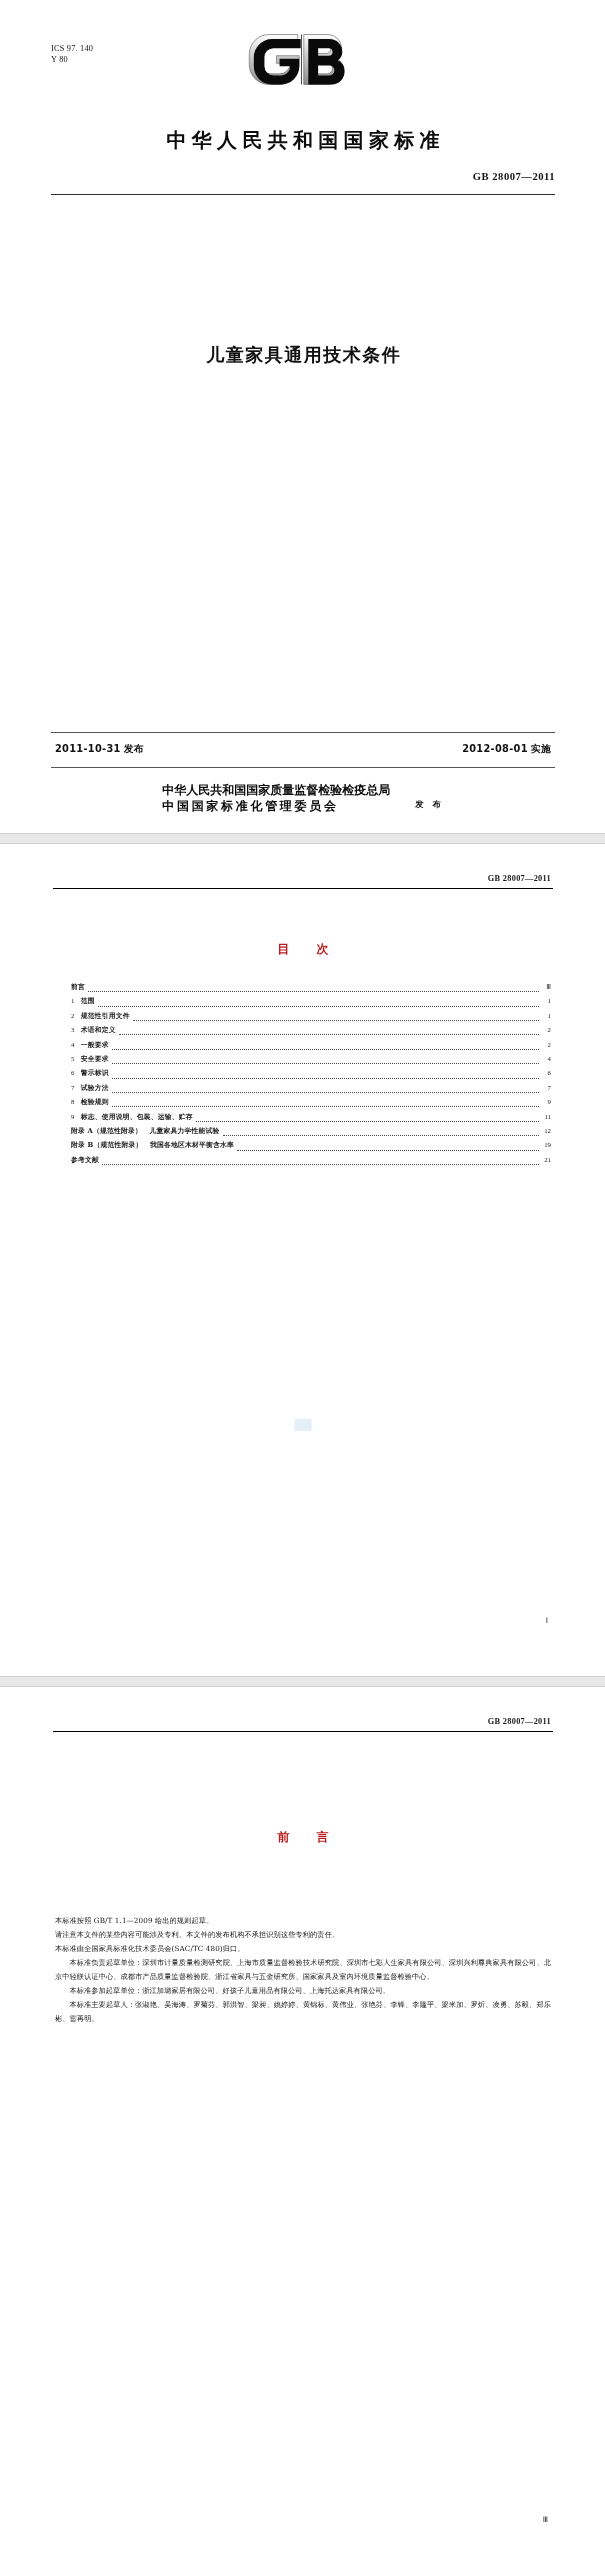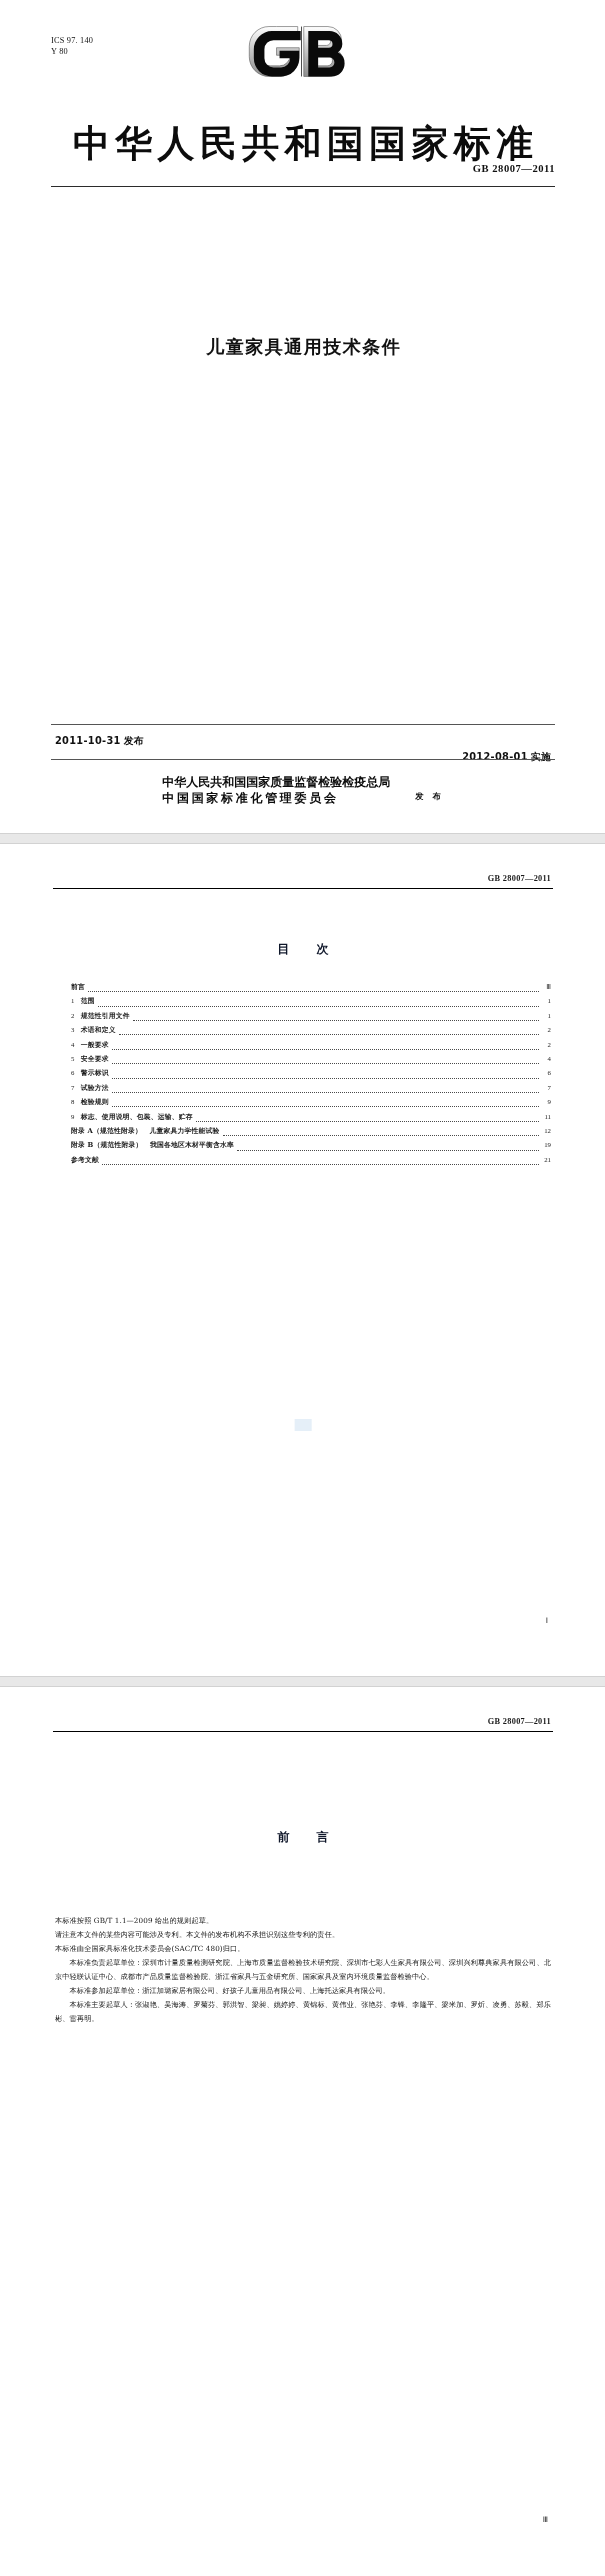--- a/index.html
+++ b/index.html
@@ -28,21 +28,21 @@
     position: absolute;
     left: 0;
     width: 606px;
     height: 10.6px;
     background: #e8e8e8;
     border-top: 0.8px solid #d2d2d2;
     border-bottom: 0.8px solid #d2d2d2;
   }
 
   
-  #page-cover { top: 8px; height: 833px; }
+  #page-cover { top: 16px; height: 833px; }
 
   .ics-block {
     position: absolute;
     left: 51px; top: 27px;
     font-family: "Liberation Serif", serif;
     font-size: 8.3px;
     line-height: 11.4px;
     color: #111;
     letter-spacing: 0.2px;
   }
@@ -54,21 +54,21 @@
     text-align: center;
   }
   .gb-logo svg { display: inline-block; }
 
   .cn-standard-title {
     position: absolute;
     left: 0; right: 0; top: 111px;
     text-align: center;
     font-family: "DejaVu Serif", "Liberation Serif", serif;
     font-weight: 700;
-    font-size: 37px;
+    font-size: 20px;
     letter-spacing: 5.3px;
     color: #0c0c0c;
     white-space: nowrap;
     text-indent: 5.3px;
   }
 
   .gb-number {
     position: absolute;
     right: 51px; top: 155px;
     font-family: "Liberation Serif", serif;
@@ -119,21 +119,21 @@
   .date-issue, .date-effect {
     position: absolute;
     top: 727px;
     font-family: "DejaVu Sans", "Liberation Sans", sans-serif;
     font-size: 9.8px;
     font-weight: 600;
     color: #111;
     letter-spacing: 0.3px;
   }
   .date-issue { left: 55px; }
-  .date-effect { right: 55px; margin-top: 16px; }
+  .date-effect { right: 55px; }
   .date-issue .d, .date-effect .d { margin-right: 3px; }
 
   .issuer-wrap {
     position: absolute;
     left: 0; right: 0; top: 766px;
     text-align: center;
   }
   .issuer-inner {
     display: inline-block;
     text-align: left;
@@ -181,21 +181,21 @@
   }
 
   .section-heading {
     position: absolute;
     left: 0; right: 0;
     text-align: center;
     font-family: "DejaVu Sans", "Liberation Sans", sans-serif;
     font-weight: 700;
     font-size: 12px;
     letter-spacing: 7.6px;
-    color: #0f172a;
+    color: #b91c1c;
     text-indent: 7.6px;
   }
   #toc-heading { top: 97px; }
 
   .toc-list {
     position: absolute;
     left: 71px; right: 55px; top: 136px;
   }
   .toc-row {
     display: flex;

